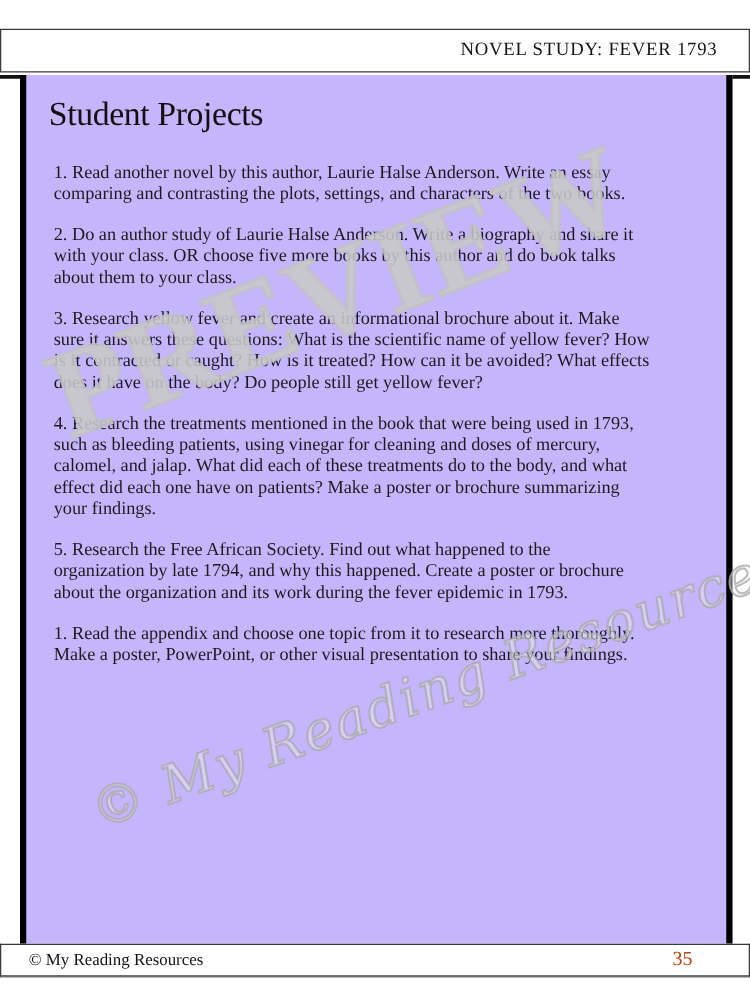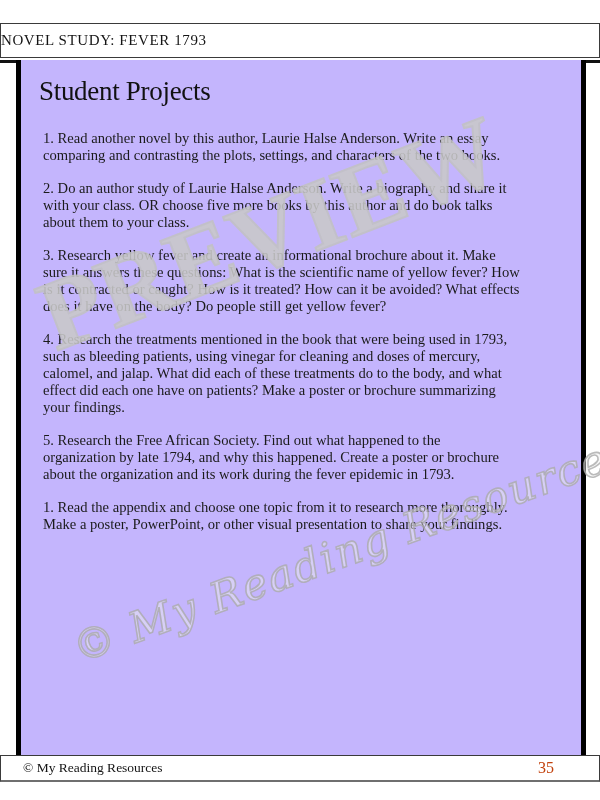--- a/index.html
+++ b/index.html
@@ -3,21 +3,21 @@
 <meta charset="utf-8">
 <style>
   * { margin: 0; padding: 0; box-sizing: border-box; }
   html, body { width: 600px; height: 800px; background: #ffffff; overflow: hidden; }
   body { position: relative; font-family: "Liberation Serif", serif; color: #1d1d1d; }
 
   
   .header-box {
     position: absolute; top: 23px; left: 0; width: 600px; height: 35px;
     border: 1px solid #3a3a3a;
-    display: flex; align-items: center; justify-content: flex-start;
+    display: flex; align-items: center; justify-content: flex-end;
     padding-right: 25px; background: #fff;
   }
   .header-label {
     font-size: 15px; letter-spacing: 0.6px; color: #141414;
   }
 
   
   .top-rule {
     position: absolute; top: 60px; left: 0; width: 600px; height: 3px;
     background: #121212;

